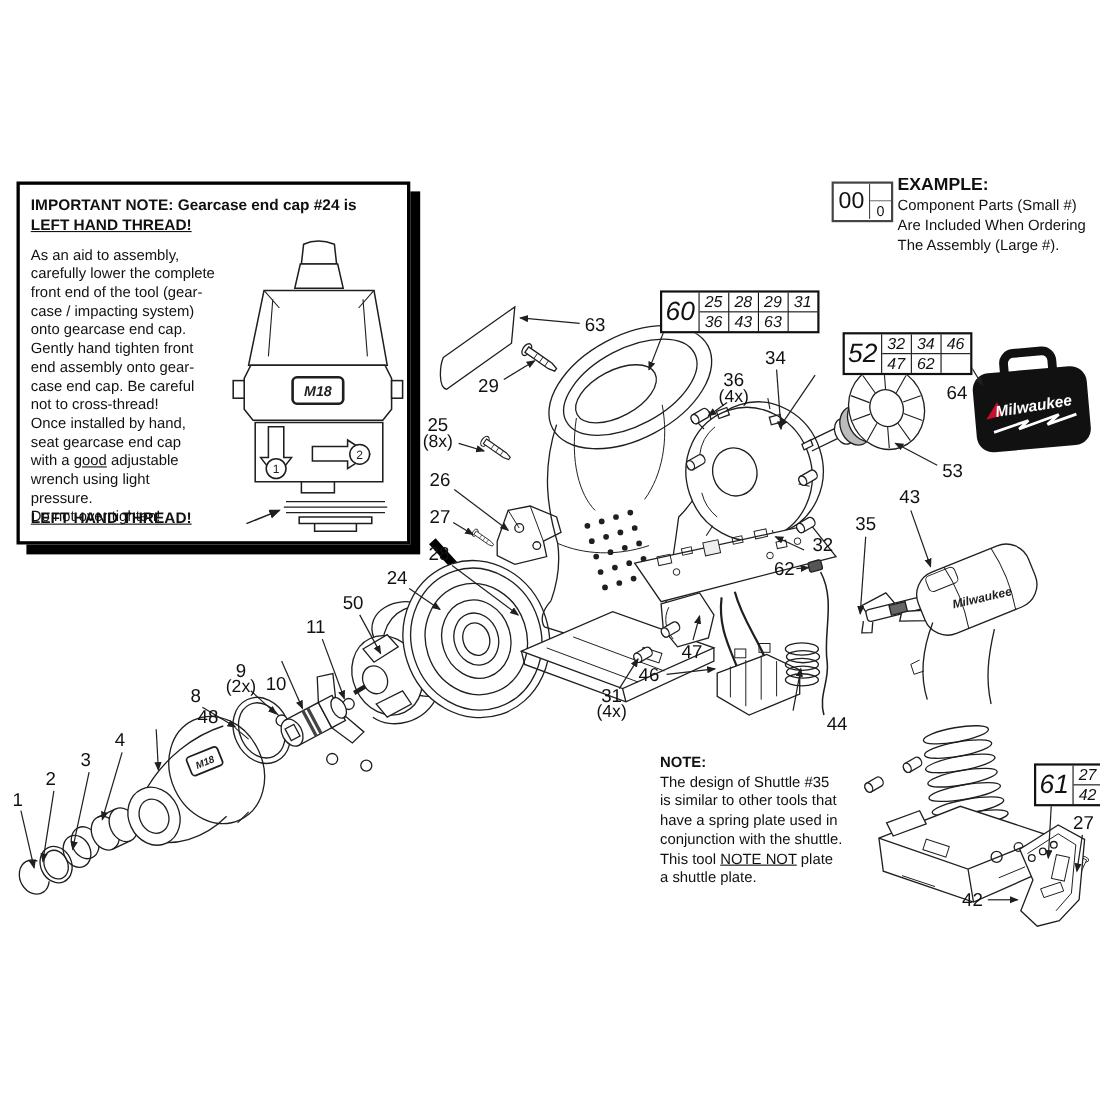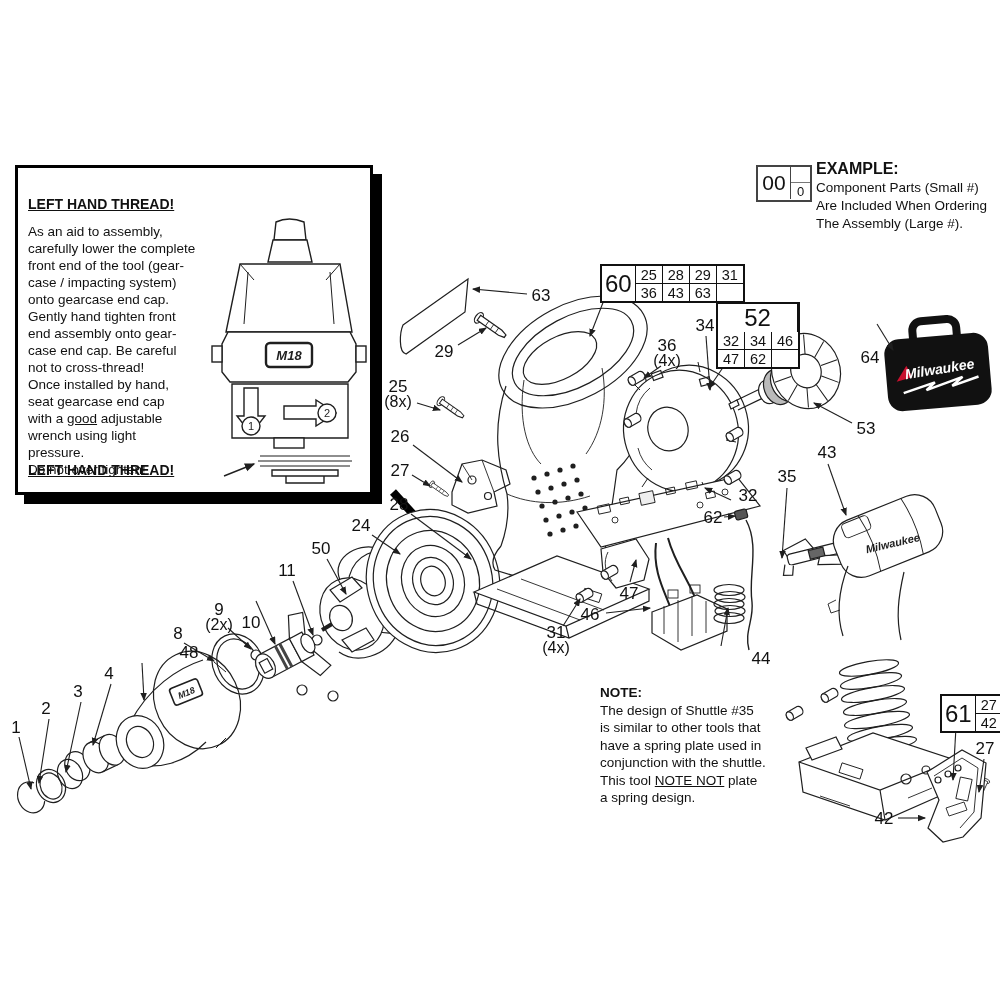--- a/index.html
+++ b/index.html
@@ -28,21 +28,21 @@
   #ex-right{width:19px;display:flex;flex-direction:column;}
   #ex-right .t{height:15px;border-bottom:1.5px solid #777;}
   #ex-right .b{height:17px;font-size:13px;display:flex;align-items:center;justify-content:center;}
   #ex-text{position:absolute;left:60px;top:0;width:200px;font-size:13.5px;line-height:18px;}
   #ex-text .h{font-weight:bold;font-size:16px;}
   
   #shuttle-note{position:absolute;left:600px;top:684px;width:190px;font-size:13.5px;line-height:17.5px;z-index:4;}
   #shuttle-note .h{font-weight:bold;}
   #shuttle-note .u{text-decoration:underline;}
   
-  .lbox{position:absolute;display:flex;border:2px solid #111;background:#fff;z-index:4;}
+  .lbox{position:absolute;display:flex;border:2px solid #111;background:#fff;z-index:4;font-style:italic;}
   .lbox .big{display:flex;align-items:center;justify-content:center;font-size:24px;padding:0 3px;border-right:1.5px solid #111;}
   .lbox .grid{display:flex;}
   .lbox .colm{display:flex;flex-direction:column;}
   .lbox .cell{width:26px;height:17px;font-size:14.5px;display:flex;align-items:center;justify-content:center;border-left:1px solid #111;}
   .lbox .colm .cell:first-child{border-bottom:1px solid #111;}
   .lbox .colm:first-child .cell{border-left:none;}
 </style>
 </head>
 <body>
 
@@ -361,21 +361,21 @@
       <line x1="984" y1="759" x2="979" y2="792" marker-end="url(#ah)"></line>
       <line x1="604" y1="300" x2="590" y2="336" marker-end="url(#ah)"></line>
       <line x1="741" y1="341" x2="709" y2="388" marker-end="url(#ah)"></line>
       <line x1="956" y1="727" x2="953" y2="780" marker-end="url(#ah)"></line>
     </g>
   </svg>
 
   <div id="note-box">
     <div class="inner">
       <div id="note-title">
-        <br>
+        <span>IMPORTANT NOTE: Gearcase end cap #24 is</span><br>
         <span class="u">LEFT HAND THREAD!</span>
       </div>
       <div id="note-body">
         <span>As an aid to assembly,</span><br>
         <span>carefully lower the complete</span><br>
         <span>front end of the tool (gear-</span><br>
         <span>case / impacting system)</span><br>
         <span>onto gearcase end cap.</span><br>
         <span>Gently hand tighten front</span><br>
         <span>end assembly onto gear-</span><br>
@@ -439,21 +439,21 @@
     </div>
   </div>
 
   <div id="shuttle-note">
     <span class="h">NOTE:</span><br>
     <span>The design of Shuttle #35</span><br>
     <span>is similar to other tools that</span><br>
     <span>have a spring plate used in</span><br>
     <span>conjunction with the shuttle.</span><br>
     <span>This tool </span><span class="u">NOTE NOT</span><span> plate</span><br>
-    <span>a spring design.</span>
+    <span>a shuttle plate.</span>
   </div>
 
   <div class="lbox" style="left:600px;top:264px;">
     <div class="big">60</div>
     <div class="grid">
       <div class="colm">
           <div class="cell">25</div>
           <div class="cell">36</div>
         </div>
       <div class="colm">
@@ -464,21 +464,21 @@
           <div class="cell">29</div>
           <div class="cell">63</div>
         </div>
       <div class="colm">
           <div class="cell">31</div>
           <div class="cell"></div>
         </div>
     </div>
   </div>
 
-  <div class="lbox" style="left:716px;top:302px;flex-direction:column;">
+  <div class="lbox" style="left:766px;top:302px;">
     <div class="big">52</div>
     <div class="grid">
       <div class="colm">
           <div class="cell">32</div>
           <div class="cell">47</div>
         </div>
       <div class="colm">
           <div class="cell">34</div>
           <div class="cell">62</div>
         </div>

